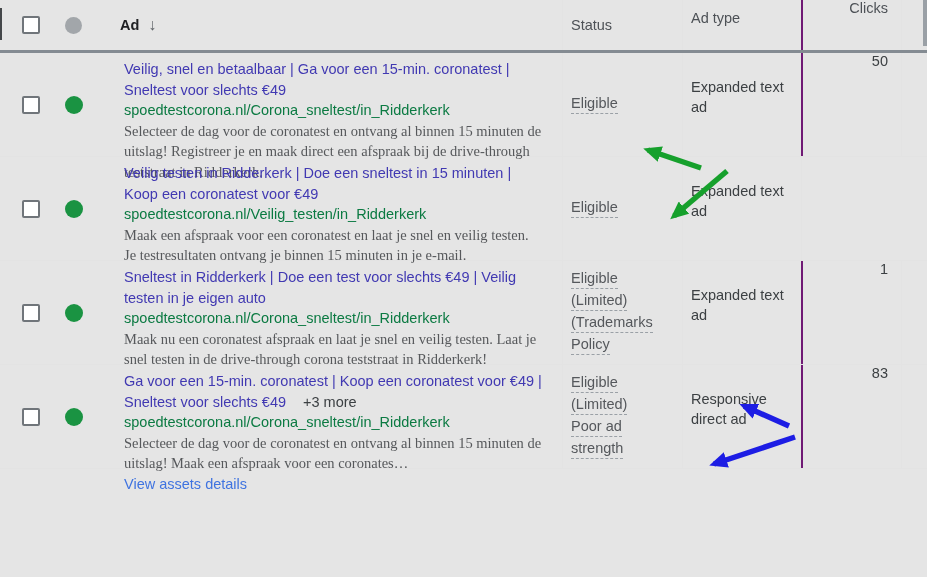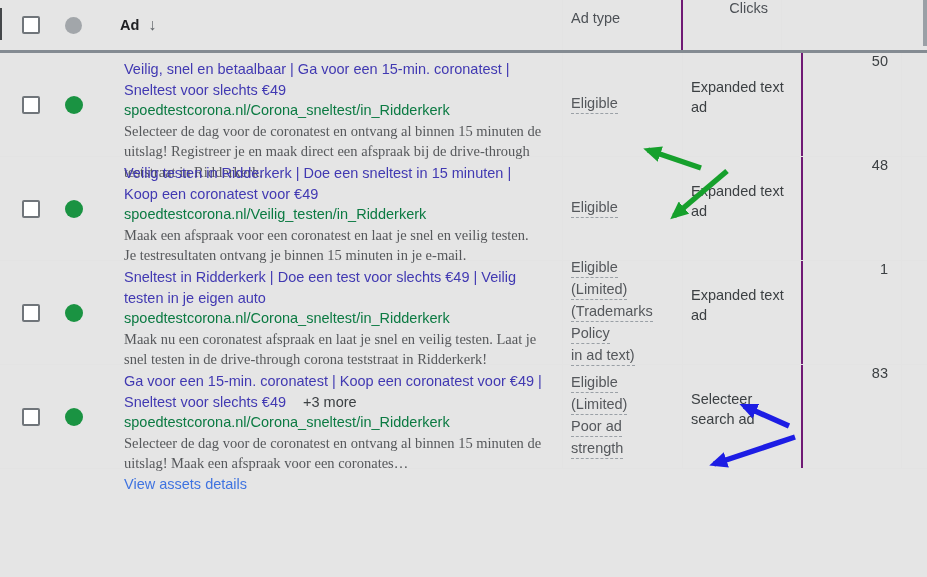--- a/index.html
+++ b/index.html
@@ -56,20 +56,23 @@
     <div class="c-check">
       <span class="checkbox"></span>
     </div>
     <div class="c-dot">
       <span class="dot dot-gray"></span>
     </div>
     <div class="c-ad">
       <span class="ad-head-label">Ad</span>
       <span class="sort-icon">↓</span>
     </div>
+    <div class="c-status">
+      <span class="hlabel">Status</span>
+    </div>
     <div class="c-adtype">
       <span class="hlabel">Ad type</span>
     </div>
     <div class="c-clicks">
       <span class="hlabel">Clicks</span>
     </div>
     <div class="c-extra"></div>
   </div>
 
   <div class="row">
@@ -107,44 +110,40 @@
       <div><span class="ad-title">Veilig testen in Ridderkerk | Doe een sneltest in 15 minuten | Koop een coronatest voor €49</span></div>
       <div class="ad-url">spoedtestcorona.nl/Veilig_testen/in_Ridderkerk</div>
       <div class="ad-desc">Maak een afspraak voor een coronatest en laat je snel en veilig testen. Je testresultaten ontvang je binnen 15 minuten in je e-mail.</div>
     </div>
     <div class="c-status">
       <div class="status-line"><span>Eligible</span></div>
     </div>
     <div class="c-adtype">
       <span>Expanded text ad</span>
     </div>
-    <div class="c-clicks">
-      <span>48</span>
-    </div>
     <div class="c-extra"></div>
   </div>
 
   <div class="row">
     <div class="c-check">
       <span class="checkbox"></span>
     </div>
     <div class="c-dot">
       <span class="dot dot-green"></span>
     </div>
     <div class="c-ad">
       <div><span class="ad-title">Sneltest in Ridderkerk | Doe een test voor slechts €49 | Veilig testen in je eigen auto</span></div>
       <div class="ad-url">spoedtestcorona.nl/Corona_sneltest/in_Ridderkerk</div>
       <div class="ad-desc">Maak nu een coronatest afspraak en laat je snel en veilig testen. Laat je snel testen in de drive-through corona teststraat in Ridderkerk!</div>
     </div>
     <div class="c-status">
       <div class="status-line"><span>Eligible</span></div>
       <div class="status-line"><span>(Limited)</span></div>
       <div class="status-line"><span>(Trademarks</span></div>
       <div class="status-line"><span>Policy</span></div>
-      <div class="status-line"><span>in ad text)</span></div>
     </div>
     <div class="c-adtype">
       <span>Expanded text ad</span>
     </div>
     <div class="c-clicks">
       <span>1</span>
     </div>
     <div class="c-extra"></div>
   </div>
 
@@ -163,21 +162,21 @@
       <div class="ad-desc">Selecteer de dag voor de coronatest en ontvang al binnen 15 minuten de uitslag! Maak een afspraak voor een coronates…</div>
       <div><span class="assets-link">View assets details</span></div>
     </div>
     <div class="c-status">
       <div class="status-line"><span>Eligible</span></div>
       <div class="status-line"><span>(Limited)</span></div>
       <div class="status-line"><span>Poor ad</span></div>
       <div class="status-line"><span>strength</span></div>
     </div>
     <div class="c-adtype">
-      <span>Selecteer search ad</span>
+      <span>Responsive direct ad</span>
     </div>
     <div class="c-clicks">
       <span>83</span>
     </div>
     <div class="c-extra"></div>
   </div>
 
   <svg class="arrow-layer" width="927" height="577" viewBox="0 0 927 577" xmlns="http://www.w3.org/2000/svg">
     <defs>
       <marker id="head-green" markerUnits="userSpaceOnUse" markerWidth="18" markerHeight="16" refX="13" refY="8" orient="auto">

